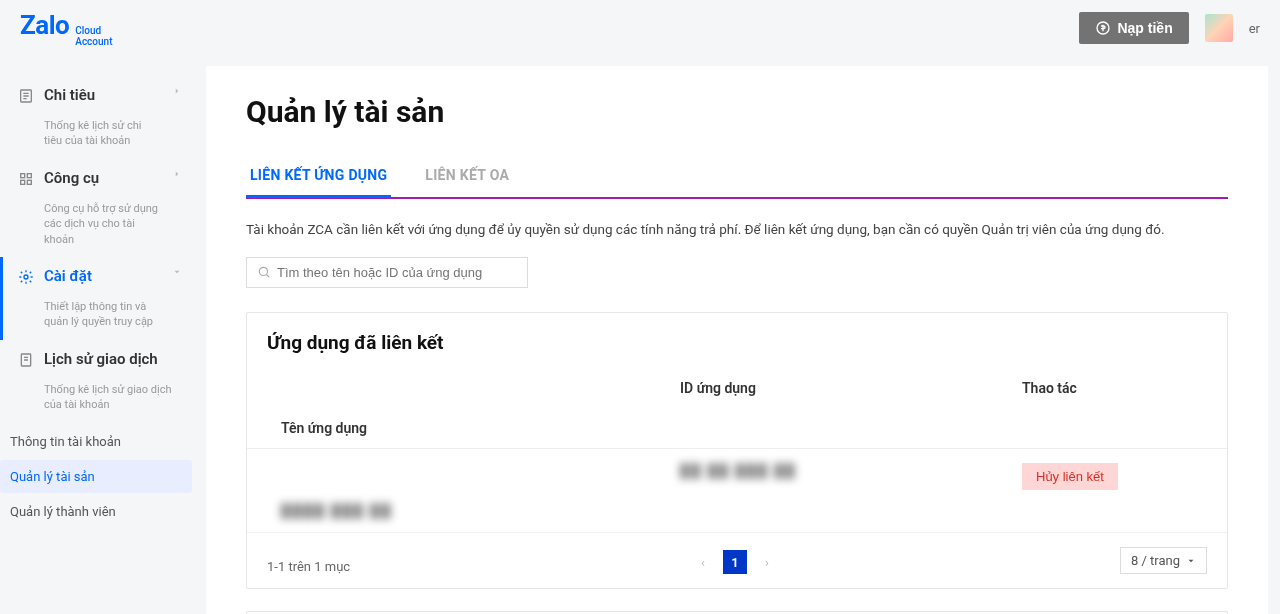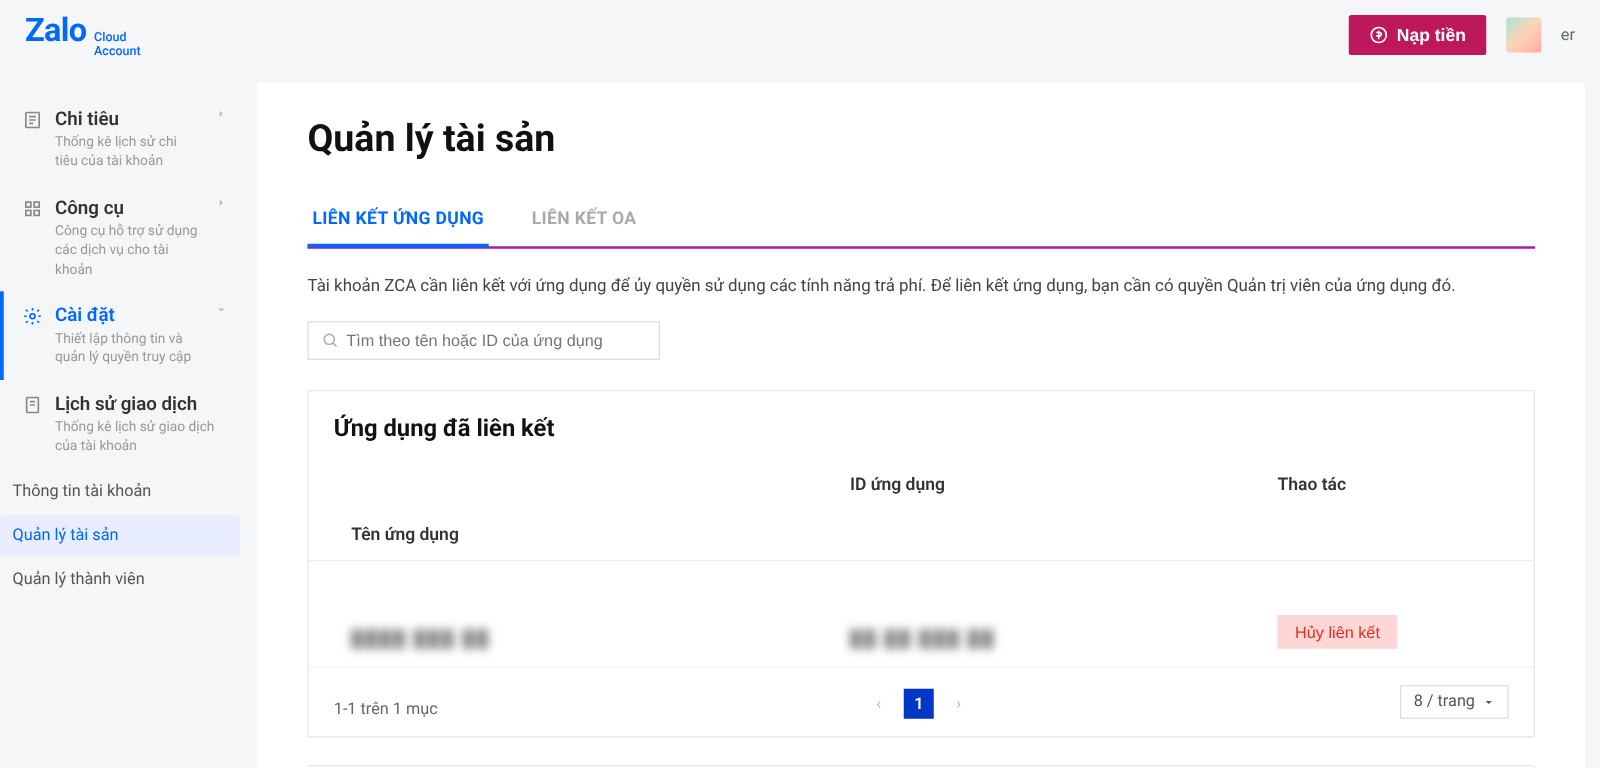--- a/index.html
+++ b/index.html
@@ -3,36 +3,36 @@
 <meta charset="utf-8">
 <style>
   * { box-sizing: border-box; margin: 0; padding: 0; }
   body { font-family: -apple-system, BlinkMacSystemFont, 'Segoe UI', Roboto, sans-serif; background: #f5f6f8; color: #333; font-size: 14px; }
   
   .header { background: #f5f6f8; height: 56px; display: flex; align-items: center; justify-content: space-between; padding: 0 20px; }
   .logo { display: flex; align-items: baseline; gap: 6px; }
   .logo-main { font-size: 26px; font-weight: 700; color: #0068ff; letter-spacing: -0.5px; }
   .logo-sub { display: flex; flex-direction: column; font-size: 10px; color: #0068ff; line-height: 1.1; font-weight: 500; }
   .header-right { display: flex; align-items: center; gap: 16px; }
-  .topup-btn { background: #be185d; color: #fff; border: none; padding: 8px 16px; font-size: 14px; font-weight: 600; display: flex; align-items: center; gap: 6px; cursor: pointer; border-radius: 2px; }
+  .topup-btn { background: #737373; color: #fff; border: none; padding: 8px 16px; font-size: 14px; font-weight: 600; display: flex; align-items: center; gap: 6px; cursor: pointer; border-radius: 2px; }
   .topup-btn svg { width: 16px; height: 16px; }
   .avatar { width: 28px; height: 28px; background: linear-gradient(135deg,#a8e6cf,#ffd3b6,#ffaaa5); border-radius: 2px; }
   .username { font-size: 13px; color: #666; }
 
   .layout { display: flex; }
   .sidebar { width: 200px; padding-top: 20px; }
   .nav-item { padding: 10px 18px; display: flex; align-items: flex-start; gap: 10px; cursor: pointer; position: relative; }
   .nav-item.active { }
   .nav-item.active::before { content:''; position:absolute; left:0; top:0; bottom:0; width:3px; background:#0068ff; }
   .nav-icon { width: 16px; height: 16px; color: #888; flex-shrink: 0; margin-top: 2px; }
   .nav-item.active .nav-icon { color: #0068ff; }
   .nav-body { flex: 1; }
   .nav-title { font-weight: 600; font-size: 15px; color: #333; }
   .nav-item.active .nav-title { color: #0068ff; }
-  .nav-desc { font-size: 11px; color: #999; line-height: 1.4; margin-top: 2px; }
+  .nav-desc { font-size: 11px; color: #999; line-height: 1.4; margin-top: 14px; }
   .nav-chevron { width: 10px; height: 10px; color: #bbb; }
   .subnav { }
   .subnav-item { padding: 9px 10px; font-size: 13px; color: #555; cursor: pointer; border-radius: 3px; margin: 2px 8px 2px 0; }
   .subnav-item.active { background: #e8edff; color: #0068ff; }
 
   .main { flex: 1; padding: 28px 40px; background: #fff; margin: 10px 12px 0 6px; border-radius: 2px; min-height: 560px; position: relative; }
   .page-title { font-size: 30px; font-weight: 700; color: #111; margin-bottom: 28px; }
   .tabs { display: flex; gap: 30px; border-bottom: 2px solid #a21caf; margin-bottom: 20px; }
   .tab { padding: 10px 4px 14px; font-size: 14px; font-weight: 700; color: #aaa; cursor: pointer; letter-spacing: 0.3px; position: relative; }
   .tab.active { color: #0068ff; }
@@ -41,21 +41,21 @@
   .search-box { display: flex; align-items: flex-start; border: 1px solid #ddd; padding: 7px 10px; width: 282px; color: #aaa; margin-bottom: 24px; }
   .search-box svg { width: 14px; height: 14px; margin-right: 6px; }
   .search-box input { border:none; outline:none; font-size:13px; flex:1; background:transparent; color:#333; }
 
   .panel { border: 1px solid #e6e6e6; border-radius: 2px; margin-bottom: 22px; }
   .panel-title { font-size: 19px; font-weight: 700; padding: 18px 20px 16px; color: #111; }
   .table-head { display: flex; padding: 10px 34px 12px; font-size: 14px; font-weight: 600; color: #333; border-bottom:1px solid #eee; }
   .col-name { flex: 1.4; margin-top: 40px; }
   .col-id { flex: 1.2; }
   .col-act { flex: 0.6; text-align: left; }
-  .table-row { display: flex; padding: 14px 34px; font-size: 13px; align-items: flex-end; border-bottom: 1px solid #f2f2f2; }
+  .table-row { display: flex; padding: 14px 34px; font-size: 13px; align-items: flex-start; border-bottom: 1px solid #f2f2f2; }
   .blur { filter: blur(4px); color:#888; letter-spacing:2px; }
   .unlink-btn { background: #ffd6d6; color: #d93025; border:none; padding: 6px 14px; font-size: 13px; font-weight: 500; cursor: pointer; }
   .table-footer { display: flex; align-items: flex-end; justify-content: space-between; padding: 14px 20px; font-size: 13px; color: #666; }
   .pager { display:flex; align-items:center; gap:8px; }
   .page-btn { width:24px; height:24px; display:flex; align-items:center; justify-content:center; font-size:13px; color:#bbb; cursor:pointer; }
   .page-num { background:#0037c7; color:#fff; font-weight:600; }
   .page-size { border:1px solid #ddd; padding:5px 10px; font-size:13px; color:#555; display:flex; align-items:center; gap:6px; cursor:pointer; }
 </style>
 </head>
 <body>

